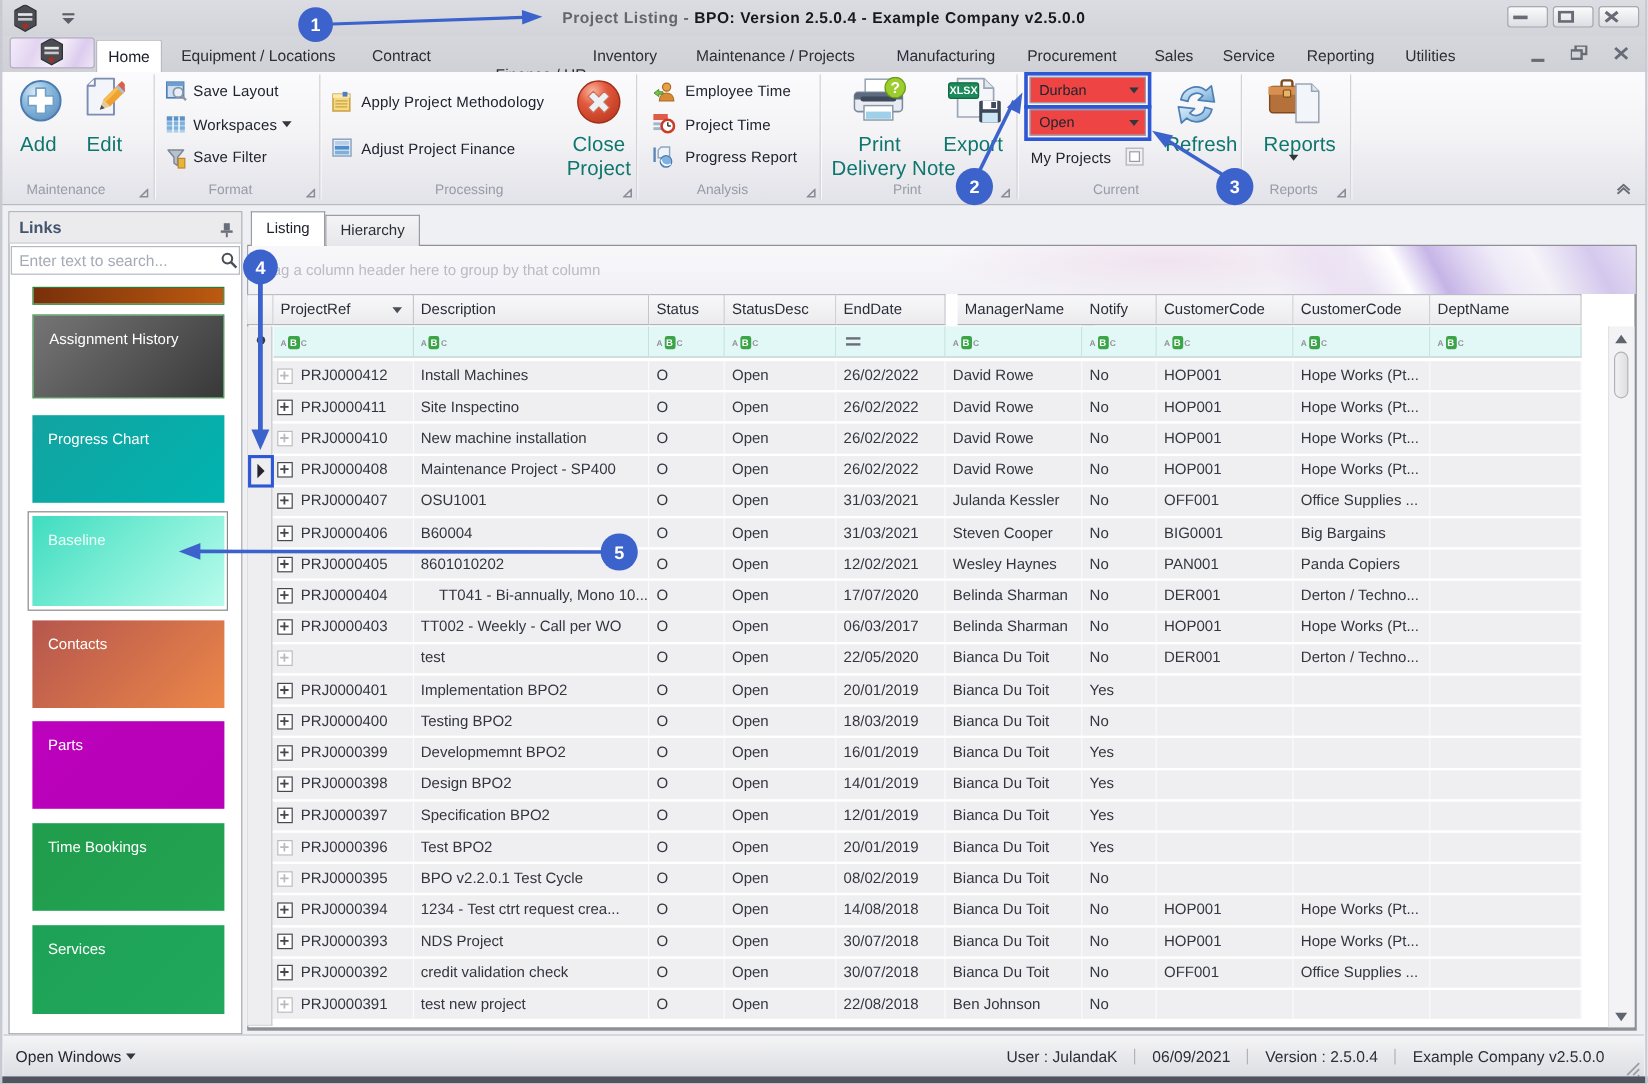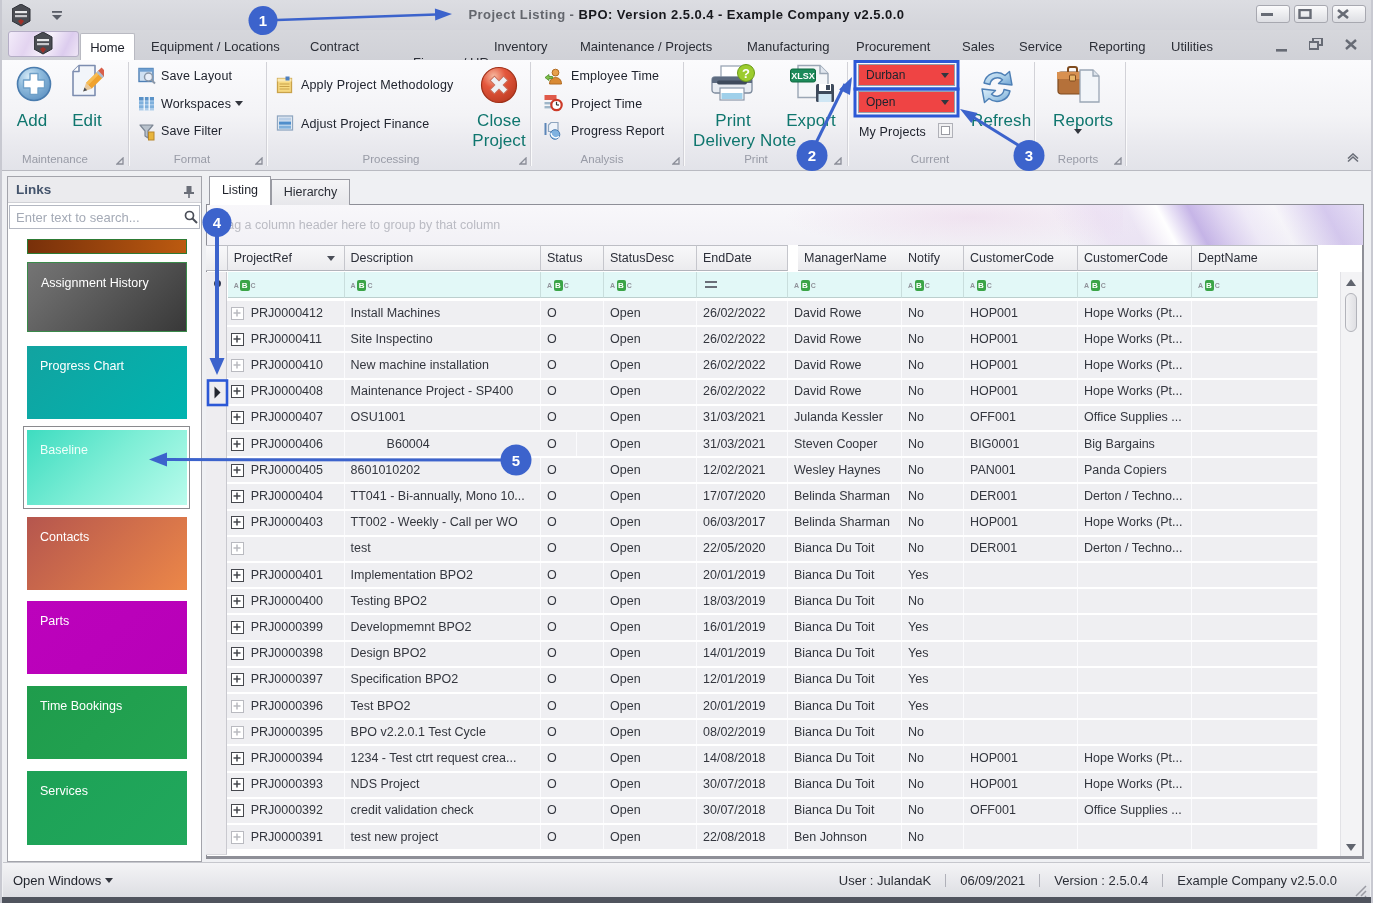--- a/index.html
+++ b/index.html
@@ -485,21 +485,21 @@
   </div>
 <div class="drow abs" style="top:432.0px;">
     <div class="dcell" style="left:20.69999999999999px;width:116.90000000000003px;">
       <span class="expand" style="border:1.5px solid #46484e;">
         <svg width="10" height="10" style="display:block;margin:0 auto;margin-top:0px;">
           <path d="M5 1.5 V8.5 M1.5 5 H8.5" stroke="#46484e" stroke-width="1.5"></path>
         </svg>
       </span>
       <span style="position:absolute;left:23px;top:4.5px;">PRJ0000406</span>
     </div>
-    <div class="dcell" style="left:137.60000000000002px;width:196.39999999999998px;margin-left:36px;">B60004</div>
+    <div class="dcell" style="left:137.60000000000002px;width:196.39999999999998px;">B60004</div>
     <div class="dcell" style="left:334px;width:63px;">O</div>
     <div class="dcell" style="left:397px;width:93px;">Open</div>
     <div class="dcell" style="left:490px;width:91px;">31/03/2021</div>
     <div class="dcell" style="left:581px;width:114px;">Steven Cooper</div>
     <div class="dcell" style="left:695px;width:62px;">No</div>
     <div class="dcell" style="left:757px;width:114px;">BIG0001</div>
     <div class="dcell" style="left:871px;width:114px;">Big Bargains</div>
     <div class="dcell" style="left:985px;width:126px;"></div>
   </div>
 <div class="drow abs" style="top:458.2px;">
@@ -523,21 +523,21 @@
   </div>
 <div class="drow abs" style="top:484.4px;">
     <div class="dcell" style="left:20.69999999999999px;width:116.90000000000003px;">
       <span class="expand" style="border:1.5px solid #46484e;">
         <svg width="10" height="10" style="display:block;margin:0 auto;margin-top:0px;">
           <path d="M5 1.5 V8.5 M1.5 5 H8.5" stroke="#46484e" stroke-width="1.5"></path>
         </svg>
       </span>
       <span style="position:absolute;left:23px;top:4.5px;">PRJ0000404</span>
     </div>
-    <div class="dcell" style="left:137.60000000000002px;width:196.39999999999998px;">TT041 - Bi-annually, Mono 10...</div>
+    <div class="dcell" style="left:137.60000000000002px;width:196.39999999999998px;text-align:right;">TT041 - Bi-annually, Mono 10...</div>
     <div class="dcell" style="left:334px;width:63px;">O</div>
     <div class="dcell" style="left:397px;width:93px;">Open</div>
     <div class="dcell" style="left:490px;width:91px;">17/07/2020</div>
     <div class="dcell" style="left:581px;width:114px;">Belinda Sharman</div>
     <div class="dcell" style="left:695px;width:62px;">No</div>
     <div class="dcell" style="left:757px;width:114px;">DER001</div>
     <div class="dcell" style="left:871px;width:114px;">Derton / Techno...</div>
     <div class="dcell" style="left:985px;width:126px;"></div>
   </div>
 <div class="drow abs" style="top:510.6px;">

